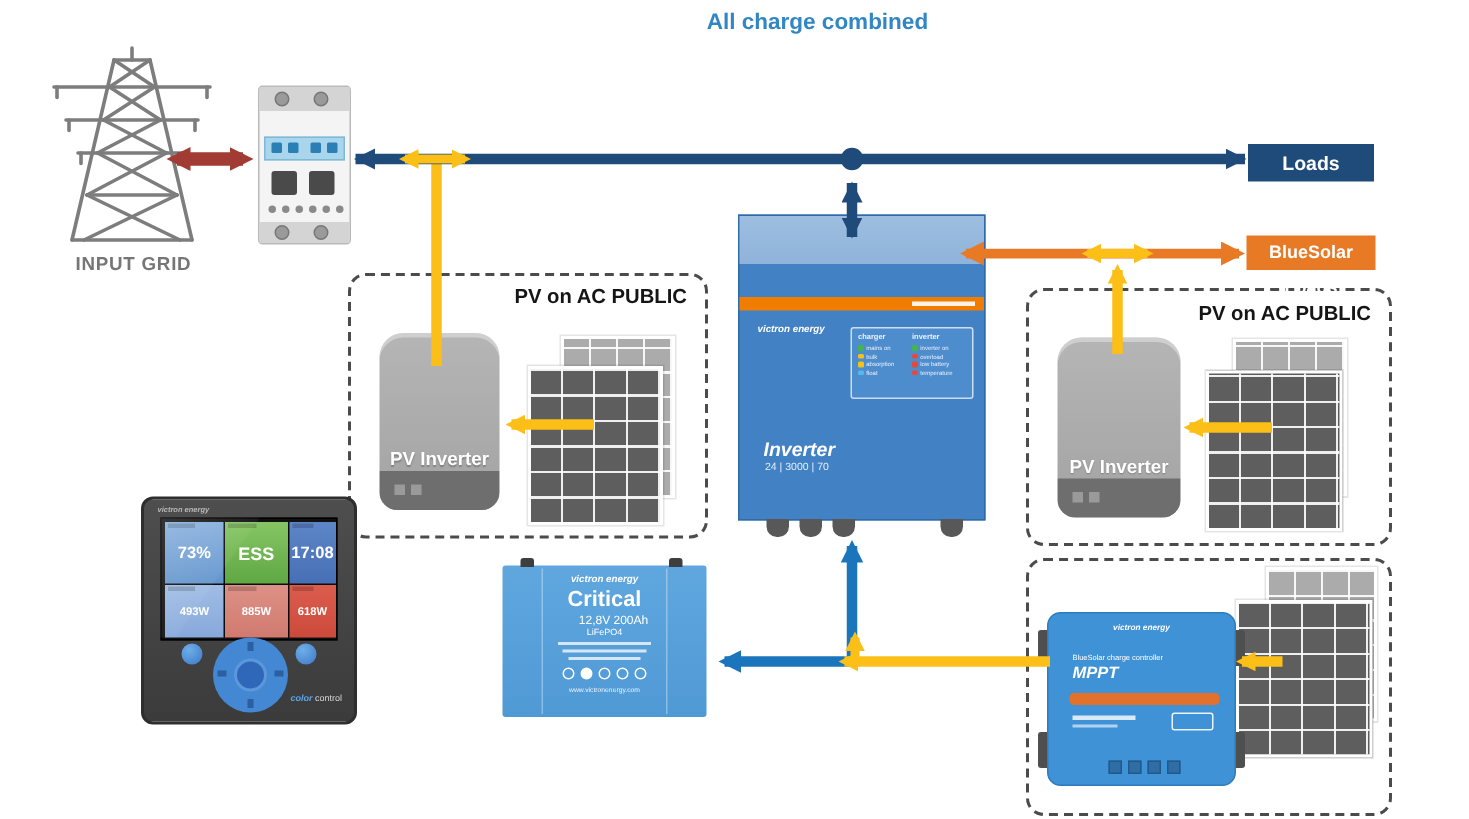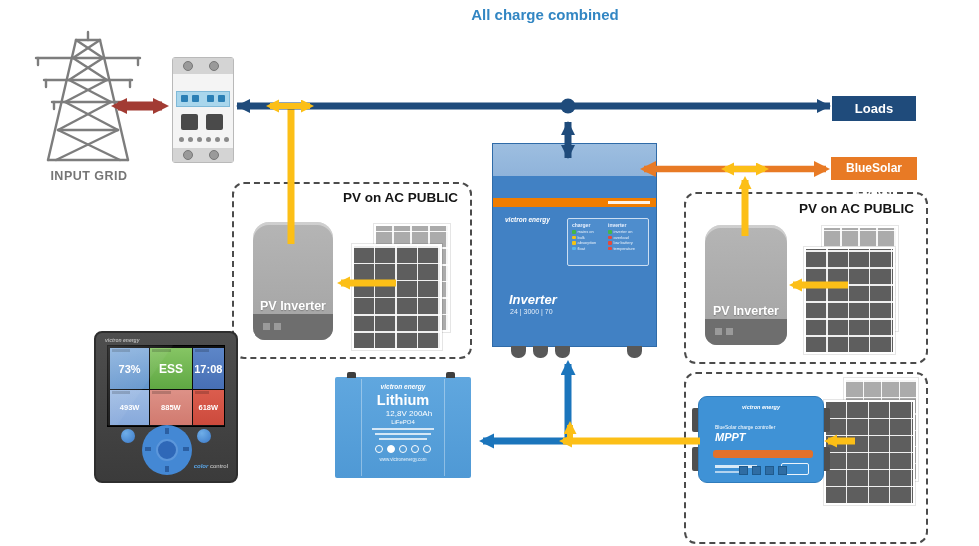--- a/index.html
+++ b/index.html
@@ -71,21 +71,21 @@
   .bat-name{font-size:14.5px;font-weight:bold;margin-top:2px;}
   .bat-spec{font-size:8px;margin-top:1px;margin-left:12px;}
   .bat-chem{font-size:6px;margin-top:1px;}
   .bar{background:rgba(255,255,255,.75);height:2px;margin:3px auto 0;}
   .bat-icons{margin-top:5px;display:flex;justify-content:center;gap:4px;}
   .bat-icons i{width:6px;height:6px;border:1px solid #fff;border-radius:50%;display:block;}
   .bat-icons i.f{background:#fff;}
   .bat-footer{margin-top:4px;font-size:4.5px;color:#EAF4FC;}
 
   
-  .mppt{left:698px;top:396px;width:126px;height:87px;}
+  .mppt{left:698px;top:408px;width:126px;height:116px;}
   .tab{position:absolute;width:12px;height:24px;background:#4F4F4F;border-radius:2px;}
   .mppt-body{position:absolute;inset:0;background:#3F92D6;border:1px solid #2F7CBC;border-radius:9px;color:#fff;}
   .mppt-logo{position:absolute;left:0;right:0;top:7px;text-align:center;font-size:5.5px;font-weight:bold;font-style:italic;}
   .mppt-line{position:absolute;left:16px;top:27px;font-size:5px;}
   .mppt-name{position:absolute;left:16px;top:34px;font-size:11px;font-weight:bold;font-style:italic;}
   .mppt-stripe{position:absolute;left:14px;right:10px;top:53px;height:8px;background:#E2712B;border-radius:3px;}
   .mppt-box{position:absolute;right:14px;top:66px;width:26px;height:10px;border:1px solid rgba(255,255,255,.9);border-radius:2px;}
   .mppt-conn{position:absolute;left:40px;bottom:7px;display:flex;gap:4px;}
   .mppt-conn i{width:7px;height:7px;background:#2F6DA4;border:1px solid #1F5A8C;display:block;}
 
@@ -280,21 +280,21 @@
     <span class="foot" style="left:18px;"></span>
       <span class="foot" style="left:40px;"></span>
     <span class="foot" style="left:62px;"></span>
       <span class="foot" style="left:134px;"></span>
   </div>
 
   <div class="abs battery">
     <span class="bat-term" style="left:12px;"></span>
     <span class="bat-term" style="right:16px;"></span>
     <div class="bat-logo">victron energy</div>
-    <div class="bat-name">Lithium</div>
+    <div class="bat-name">Critical</div>
     <div class="bat-spec">12,8V 200Ah</div>
     <div class="bat-chem">LiFePO4</div>
     <div>
       <div class="bar" style="width:62px;"></div>
       <div class="bar" style="width:56px;"></div>
       <div class="bar" style="width:48px;"></div>
     </div>
     <div class="bat-icons">
       <i></i>
         <i class="f"></i>

